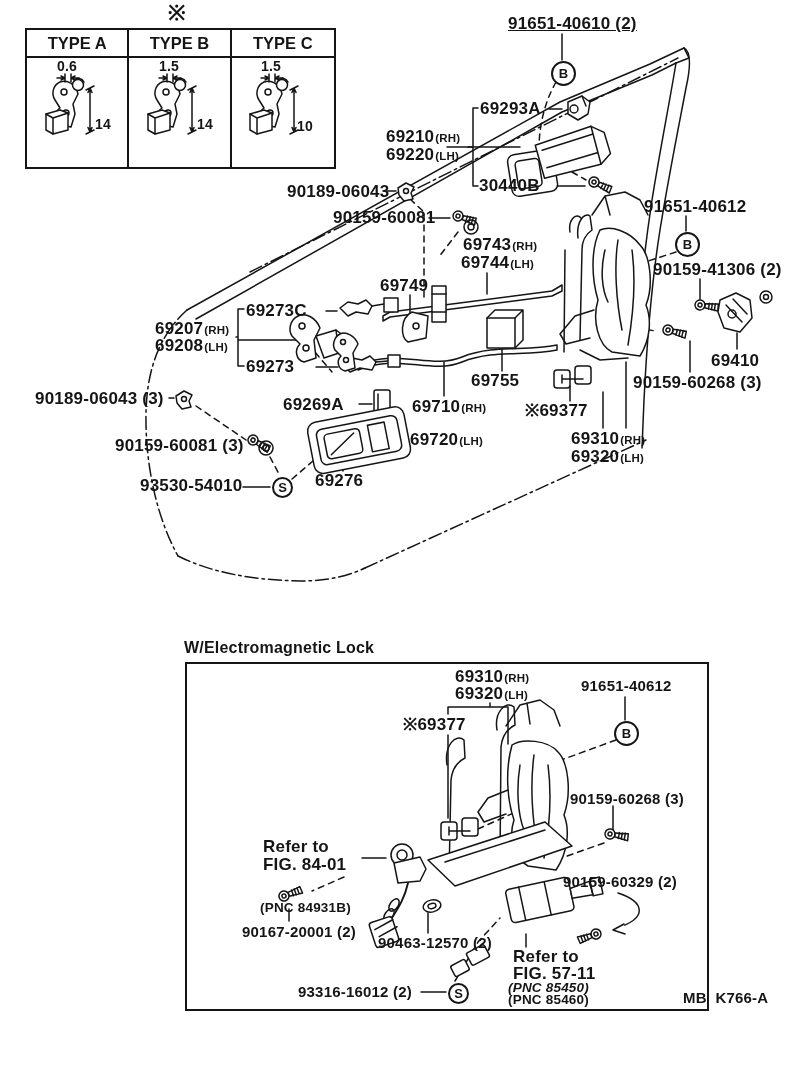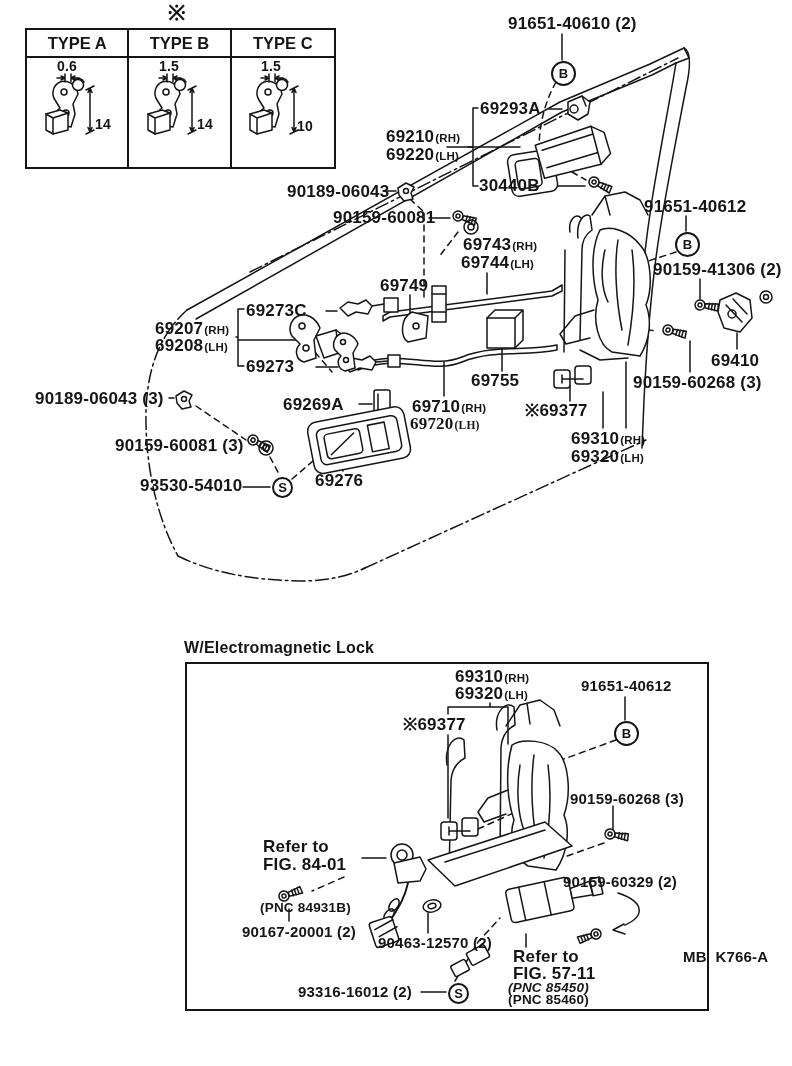--- a/index.html
+++ b/index.html
@@ -317,21 +317,21 @@
   <div class="lbl dim" style="left:197px;top:117px;">
       <span>14</span>
     </div>
   <div class="lbl dim" style="left:261px;top:59px;">
       <span>1.5</span>
     </div>
   <div class="lbl dim" style="left:297px;top:119px;">
       <span>10</span>
     </div>
 
-  <div class="lbl" style="left:508px;top:15px;">
+  <div class="lbl" style="left:508px;top:15px;text-decoration:underline;">
       <span>91651-40610 (2)</span>
     </div>
   <div class="marker mk22" style="left:551px;top:61px;">
       <span>B</span>
     </div>
   <div class="lbl" style="left:480px;top:100px;">
       <span>69293A</span>
     </div>
   <div class="lbl" style="left:386px;top:128px;">
       <span>69210</span>
@@ -396,21 +396,21 @@
   <div class="lbl" style="left:35px;top:390px;">
       <span>90189-06043 (3)</span>
     </div>
   <div class="lbl" style="left:283px;top:396px;">
       <span>69269A</span>
     </div>
   <div class="lbl" style="left:412px;top:398px;">
       <span>69710</span>
       <span class="sfx">(RH)</span>
     </div>
-  <div class="lbl" style="left:410px;top:415px;font-family:Liberation Serif, serif;">
+  <div class="lbl" style="left:410px;top:431px;">
       <span>69720</span>
       <span class="sfx">(LH)</span>
     </div>
   <div class="lbl" style="left:525px;top:402px;">
       <span>※69377</span>
     </div>
   <div class="lbl" style="left:115px;top:437px;">
       <span>90159-60081 (3)</span>
     </div>
   <div class="lbl" style="left:571px;top:430px;">
@@ -484,14 +484,14 @@
   <div class="lbl sm" style="left:508px;top:993px;">
       <span>(PNC 85460)</span>
     </div>
   <div class="lbl md" style="left:298px;top:984px;">
       <span>93316-16012 (2)</span>
     </div>
   <div class="marker mk18" style="left:448px;top:983px;">
       <span>S</span>
     </div>
 
-  <div class="lbl md" style="left:683px;top:949px;white-space:pre;justify-content:flex-end;"><span style="white-space:pre;">MB  K766-A</span></div>
+  <div class="lbl md" style="left:683px;top:990px;white-space:pre;justify-content:flex-end;"><span style="white-space:pre;">MB  K766-A</span></div>
 </div>
 
 </body></html>

